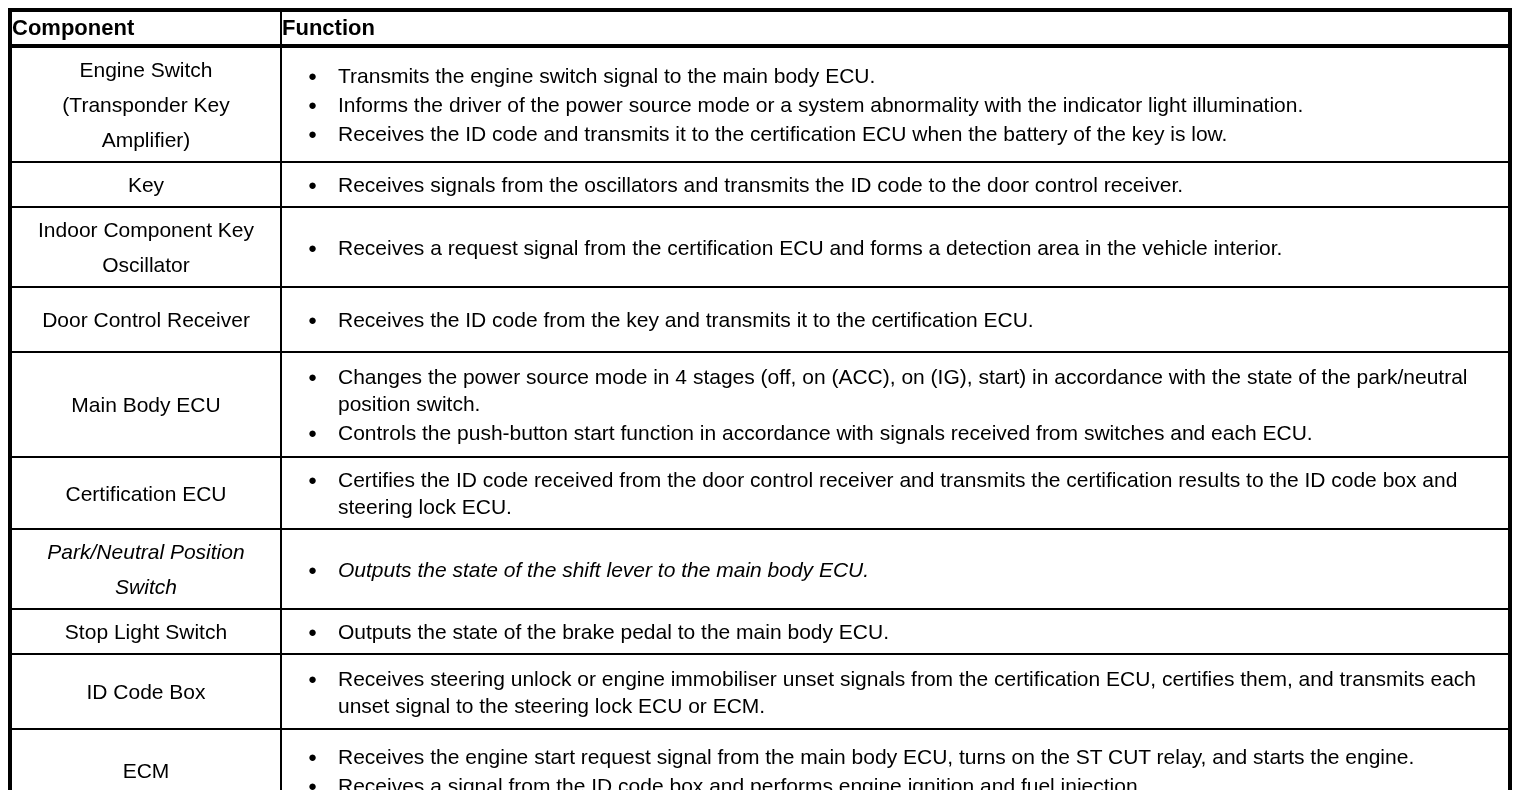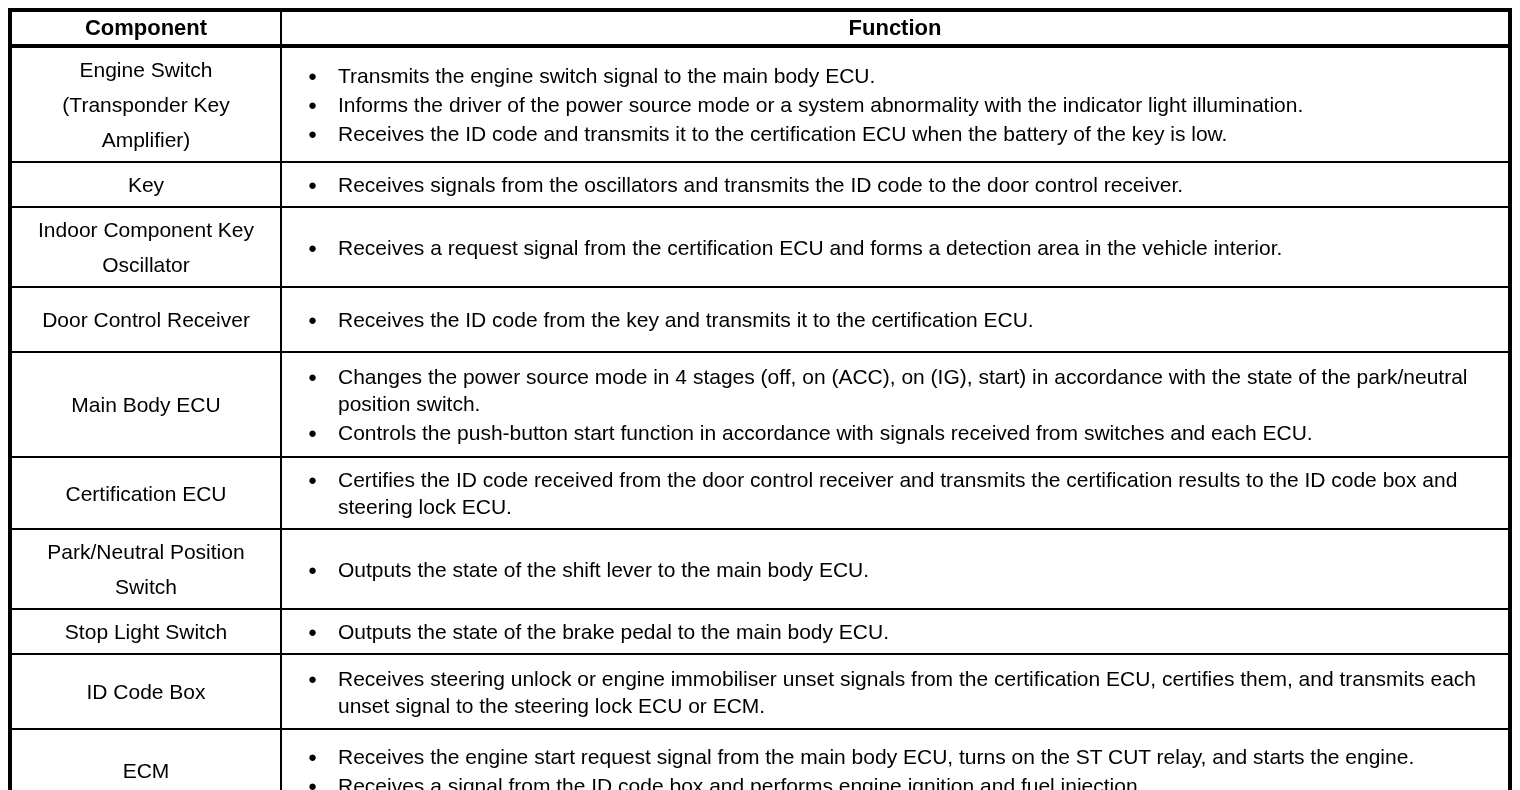--- a/index.html
+++ b/index.html
@@ -17,21 +17,21 @@
     border-collapse: collapse;
     border: 4px solid #000;
     table-layout: fixed;
   }
   th, td { border: 2px solid #000; }
   thead th {
     border-bottom: 4px solid #000;
     height: 36px;
     font-size: 22px;
     font-weight: bold;
-    text-align: center;
+    text-align: left;
     vertical-align: middle;
     padding: 2px 0;
   }
   th.comp-col { width: 271px; }
   td.comp {
     text-align: center;
     vertical-align: middle;
     font-size: 21px;
     line-height: 35px;
     padding: 4px 12px;
@@ -122,21 +122,21 @@
       </tr>
       <tr style="height: 67px;">
         <td class="comp">Certification ECU</td>
         <td class="func">
           <div class="item">
             <span class="bullet">●</span>
             <span class="ftext">Certifies the ID code received from the door control receiver and transmits the certification results to the ID code box and steering lock ECU.</span>
           </div>
         </td>
       </tr>
-      <tr style="height: 77px;">
+      <tr style="height: 77px; font-style: italic;">
         <td class="comp">Park/Neutral Position Switch</td>
         <td class="func">
           <div class="item">
             <span class="bullet">●</span>
             <span class="ftext">Outputs the state of the shift lever to the main body ECU.</span>
           </div>
         </td>
       </tr>
       <tr style="height: 40px;">
         <td class="comp">Stop Light Switch</td>

